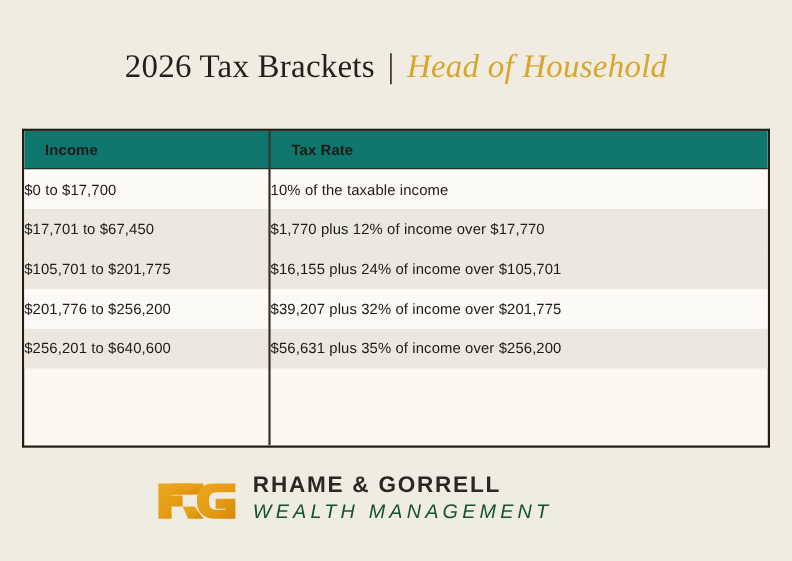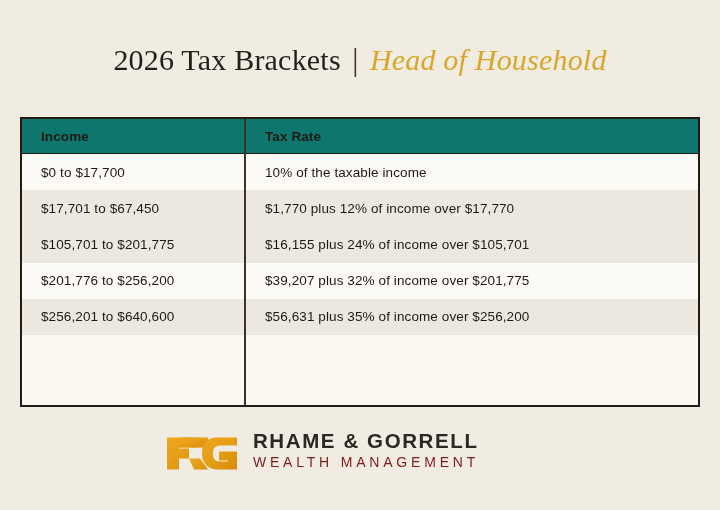--- a/index.html
+++ b/index.html
@@ -81,21 +81,20 @@
     position: relative;
   }
   .t-row.odd  { background: #FCFAF5; }
   .t-row.even { background: #EDE8DF; }
 
   .t-row .cell {
     display: flex;
     align-items: center;
     font-size: 13.5px;
     color: #1E1A15;
-    padding-left: 19px;
     letter-spacing: 0.1px;
   }
 
   .col-a { width: 224px; flex: none; }
   .col-b { flex: 1 1 auto; }
 
   
   .v-divider {
     position: absolute;
     left: 222px;
@@ -107,39 +106,40 @@
   }
 
   
   .logo-wrap {
     position: absolute;
     left: 0;
     top: 430px;
     width: 644px;
     display: flex;
     justify-content: center;
-    align-items: flex-start;
+    align-items: flex-end;
     gap: 14px;
   }
   .logo-mark { width: 74px; height: 44px; display: block; }
   .logo-text { display: flex; flex-direction: column; justify-content: center; }
   .logo-line1 {
     font-size: 20.5px;
     font-weight: bold;
     color: #2C2723;
     letter-spacing: 1.6px;
     line-height: 1.05;
   }
   .logo-line2 {
-    font-size: 14px;
+    font-size: 18px;
     font-weight: normal;
-    color: #7f1d1d;
+    color: #14532d;
     letter-spacing: 3.8px;
     line-height: 1.25;
     margin-top: 2px;
+    font-style: italic;
   }
 </style>
 </head>
 <body>
 
 <div class="title-wrap">
   <span class="title-main">2026 Tax Brackets</span>
   <span class="title-pipe">|</span>
   <span class="title-accent">Head of Household</span>
 </div>

